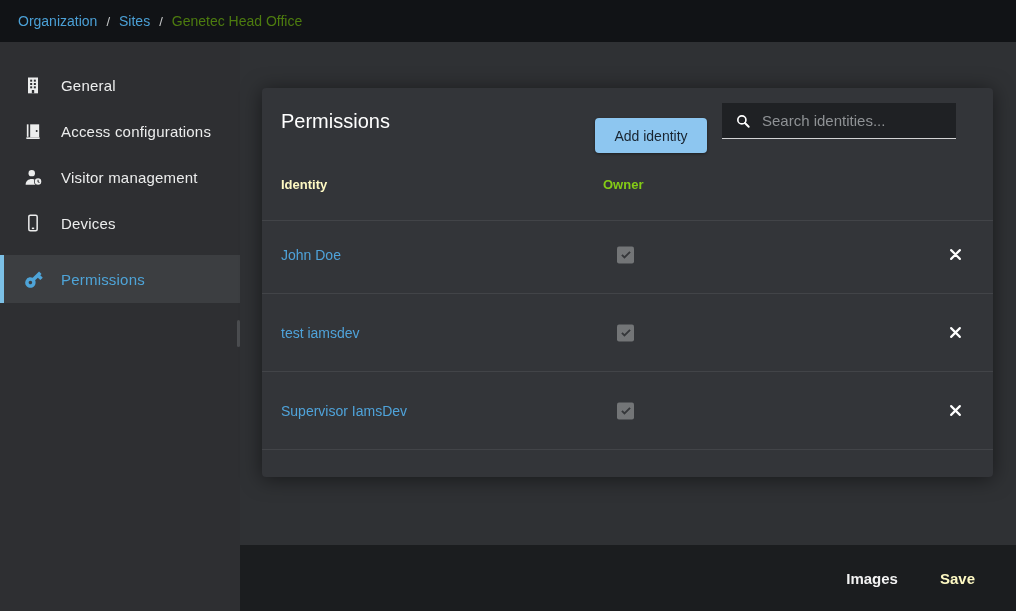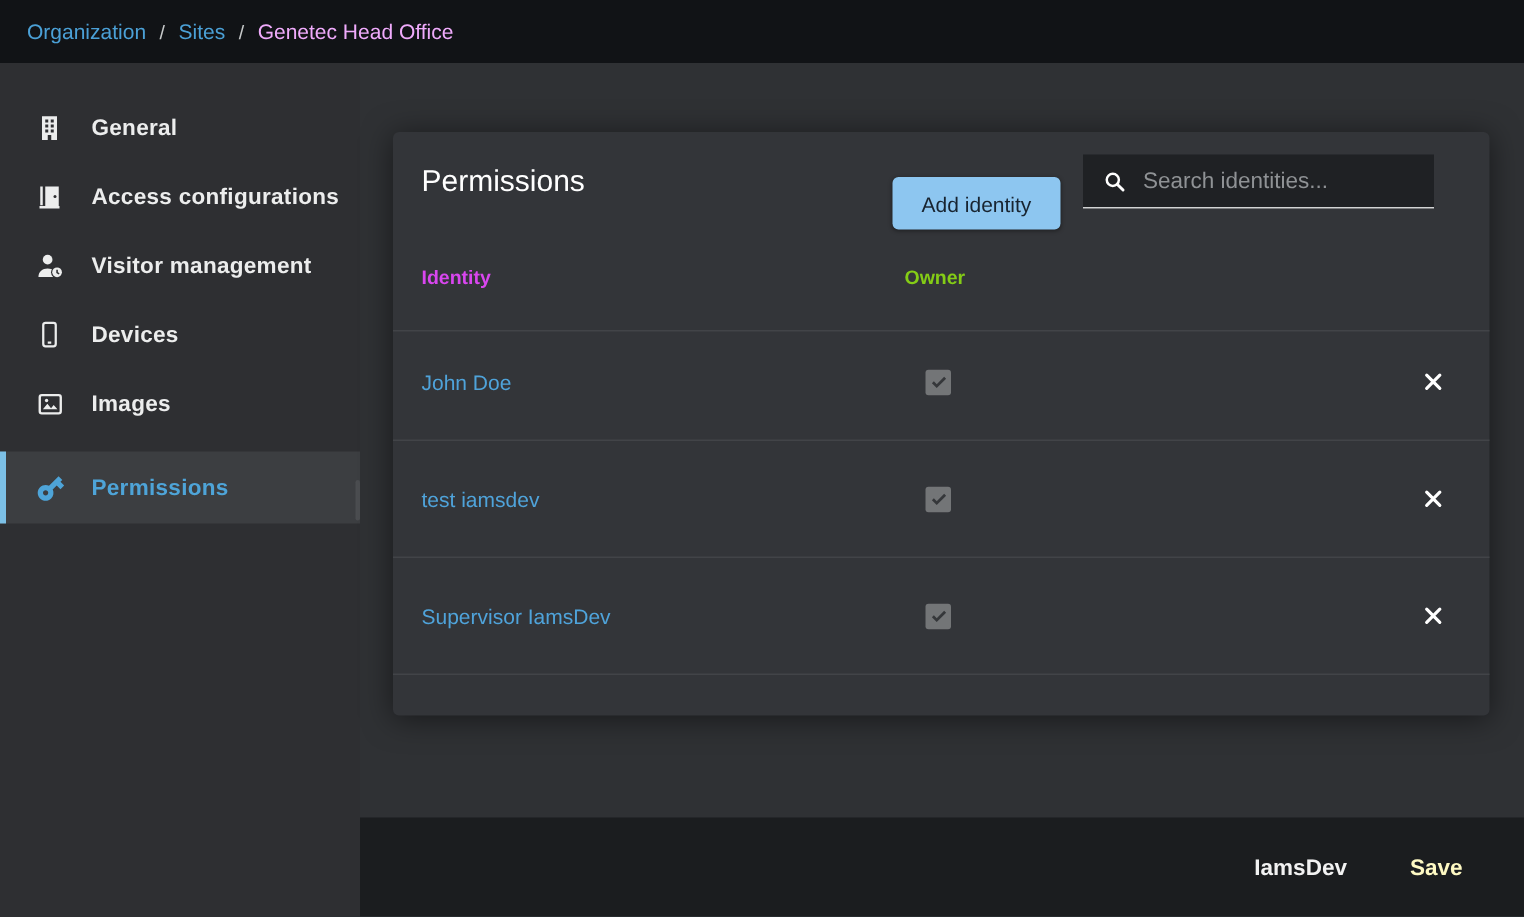--- a/index.html
+++ b/index.html
@@ -6,28 +6,27 @@
   html, body { width: 1016px; height: 611px; }
   body { font-family: "Liberation Sans", sans-serif; background: #2f3134; overflow: hidden; }
   #app { position: relative; width: 1016px; height: 611px; background: #2f3134; border-radius: 29px; }
 
   
   .topbar {
     position: absolute; left: 0; top: 0; width: 1016px; height: 42px;
     background: #111316; display: flex; align-items: center; padding-left: 18px;
   }
   .crumb { font-size: 14px; color: #4ba0d6; cursor: pointer; }
-  .crumb.current { color: #f0abfc; font-weight: 500; cursor: default; }
+  .crumb.current { color: #4d7c0f; font-weight: 500; cursor: default; }
   .crumb-sep { color: #c7c9ca; font-size: 13px; margin: 0 9px; }
 
   
   .sidebar {
     position: absolute; left: 0; top: 42px; width: 240px; height: 569px;
     background: #2e2f32;
-    font-weight: bold;
   }
   .nav { padding-top: 20px; }
   .nav-item {
     height: 46px; display: flex; align-items: center; gap: 17px;
     padding-left: 22px; color: #eceded; cursor: pointer;
   }
   .nav-item .ico { width: 22px; height: 22px; display: flex; align-items: center; justify-content: center; color: #eceded; flex: 0 0 22px; }
   .nav-item .lbl { font-size: 15px; letter-spacing: .2px; }
   .nav-item.selected {
     margin-top: 9px; height: 48px; background: #3c3e41;
@@ -59,21 +58,21 @@
     background: #1f2124; border-bottom: 1px solid #d2d3d4;
     display: flex; align-items: center; padding-left: 12px;
   }
   .search-box .mag { flex: 0 0 18px; height: 18px; margin-right: 10px; }
   .search-box input {
     flex: 1; background: transparent; border: none; outline: none;
     color: #e8e9ea; font-size: 15px; font-family: "Liberation Sans", sans-serif; min-width: 0; padding-right: 8px;
   }
   .search-box input::placeholder { color: #8f9295; opacity: 1; }
 
-  .th-identity { position: absolute; left: 19px; top: 89px; font-size: 13px; font-weight: 700; color: #d946ef; }
+  .th-identity { position: absolute; left: 19px; top: 89px; font-size: 13px; font-weight: 700; color: #fef9c3; }
   .th-owner    { position: absolute; left: 341px; top: 89px; font-size: 13px; font-weight: 700; color: #84cc16; }
   .thead-border { position: absolute; left: 0; top: 132px; width: 731px; height: 0; border-bottom: 1px solid #424448; }
 
   .rows { position: absolute; left: 0; top: 128px; width: 731px; }
   .trow { position: relative; height: 78px; border-bottom: 1px solid #424448; }
   .identity-link {
     position: absolute; left: 19px; top 50%;
     top: 50%; transform: translateY(-50%);
     font-size: 14px; color: #4fa3da; cursor: pointer;
   }
@@ -162,30 +161,20 @@
       <div class="nav-item">
         <span class="ico">
           <svg width="20" height="20" viewBox="0 0 24 24">
             <rect x="7" y="2.6" width="10" height="18.8" rx="1.8" fill="none" stroke="currentColor" stroke-width="1.8"></rect>
             <line x1="10.6" y1="18.4" x2="13.4" y2="18.4" stroke="currentColor" stroke-width="1.8"></line>
           </svg>
         </span>
         <span class="lbl">Devices</span>
       </div>
 
-      <div class="nav-item">
-        <span class="ico">
-          <svg width="21" height="21" viewBox="0 0 24 24">
-            <rect x="4" y="5" width="16" height="14" rx="1.6" fill="none" stroke="currentColor" stroke-width="1.8"></rect>
-            <path d="M6.4 15.8l3.4-4.1 2.8 3.3 2-2.4 2.9 3.2z" fill="currentColor"></path>
-            <circle cx="9.2" cy="9.2" r="1.3" fill="currentColor"></circle>
-          </svg>
-        </span>
-        <span class="lbl">Images</span>
-      </div>
 
       <div class="nav-item selected">
         <span class="ico">
           <svg width="21" height="21" viewBox="0 0 24 24">
             <g transform="rotate(-45 12 12)">
               <path fill="currentColor" d="M12.65 10C11.83 7.67 9.61 6 7 6c-3.31 0-6 2.69-6 6s2.69 6 6 6c2.61 0 4.83-1.67 5.65-4H17v4h4v-4h2v-4H12.65zM7 14c-1.1 0-2-.9-2-2s.9-2 2-2 2 .9 2 2-.9 2-2 2z"></path>
             </g>
           </svg>
         </span>
         <span class="lbl">Permissions</span>
@@ -257,18 +246,18 @@
             <svg width="15" height="15" viewBox="0 0 24 24">
               <path d="M5 5l14 14M19 5L5 19" stroke="#ffffff" stroke-width="3.4" stroke-linecap="round"></path>
             </svg>
           </button>
         </div>
 
       </div>
     </div>
 
     <div class="footer">
-      <button class="btn-text btn-cancel">IamsDev</button>
+      <button class="btn-text btn-cancel">Images</button>
       <button class="btn-text btn-save">Save</button>
     </div>
 
   </div>
 </div>
 
 </body></html>

